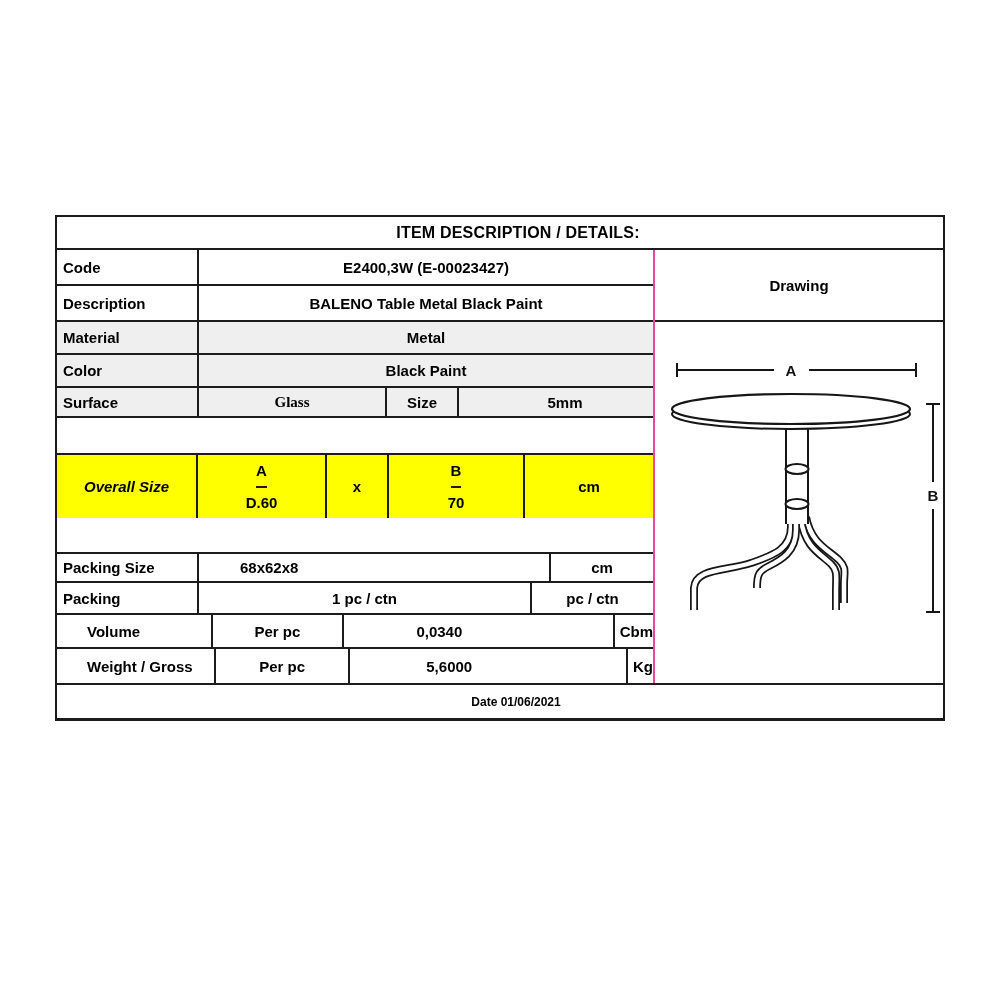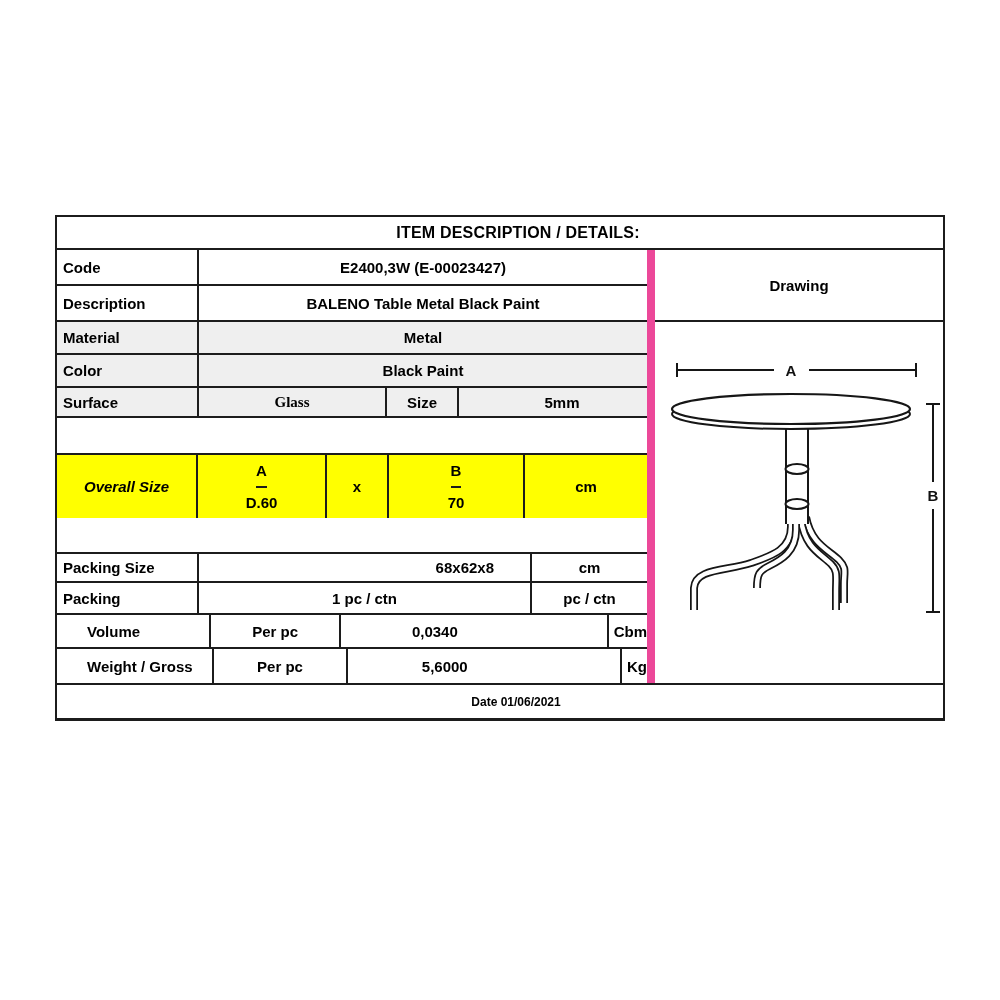--- a/index.html
+++ b/index.html
@@ -10,21 +10,21 @@
     width: 890px; height: 506px;
     border: 2px solid #1c1c1c; border-bottom-width: 3px;
     background: #fff; font-weight: bold;
   }
   .hdr-row {
     height: 33px; border-bottom: 2px solid #1c1c1c;
     display: flex; align-items: center; justify-content: center;
     font-size: 16px; padding-left: 36px; letter-spacing: 0.2px;
   }
   .body { display: flex; height: 433px; }
-  .left { width: 598px; border-right: 8px solid #ec4899; }
+  .left { width: 598px; border-right: 2px solid #ec4899; }
   .right { flex: 1; display: flex; flex-direction: column; }
   .draw-hdr {
     height: 72px; border-bottom: 2px solid #1c1c1c;
     display: flex; align-items: center; justify-content: center; font-size: 15px;
   }
   .draw-canvas { flex: 1; position: relative; }
   .draw-canvas svg { position: absolute; left: 0; top: 0; }
 
   .row { display: flex; border-bottom: 2px solid #1c1c1c; font-size: 15px; }
   .row.noline { border-bottom: none; }
@@ -50,21 +50,21 @@
   }
   .y-lab { width: 141px; font-style: italic; }
   .y-a { width: 129px; } .y-x { width: 62px; } .y-b { width: 136px; }
   .y-split { flex-direction: column; justify-content: stretch; padding: 0; }
   .y-split .half { flex: 1; display: flex; align-items: center; justify-content: center; }
   .y-split .half.top { border-bottom: 2px solid #1c1c1c; }
 
   .r-ps { height: 31px; border-top: 2px solid #1c1c1c; }
   .r-pk { height: 32px; }
   .r-vol, .r-wt { height: 34px; padding-left: 24px; }
-  .c-dims { width: 333px; justify-content: flex-end; padding: 0 36px 0 22px; }
+  .c-dims { width: 333px; justify-content: flex-start; padding: 0 36px 0 22px; margin-left: 19px; }
   .c-pack { width: 333px; }
   .c-per { width: 142px; }
   .c-val { width: 293px; }
   .c-val span { transform: translateX(-39px); }
   .c-unit-l { justify-content: flex-start; padding-left: 5px; }
   .c-5mm span { transform: translateX(9px); }
 
   .date-row {
     height: 35px; border-top: 2px solid #1c1c1c;
     display: flex; align-items: center; justify-content: center;

